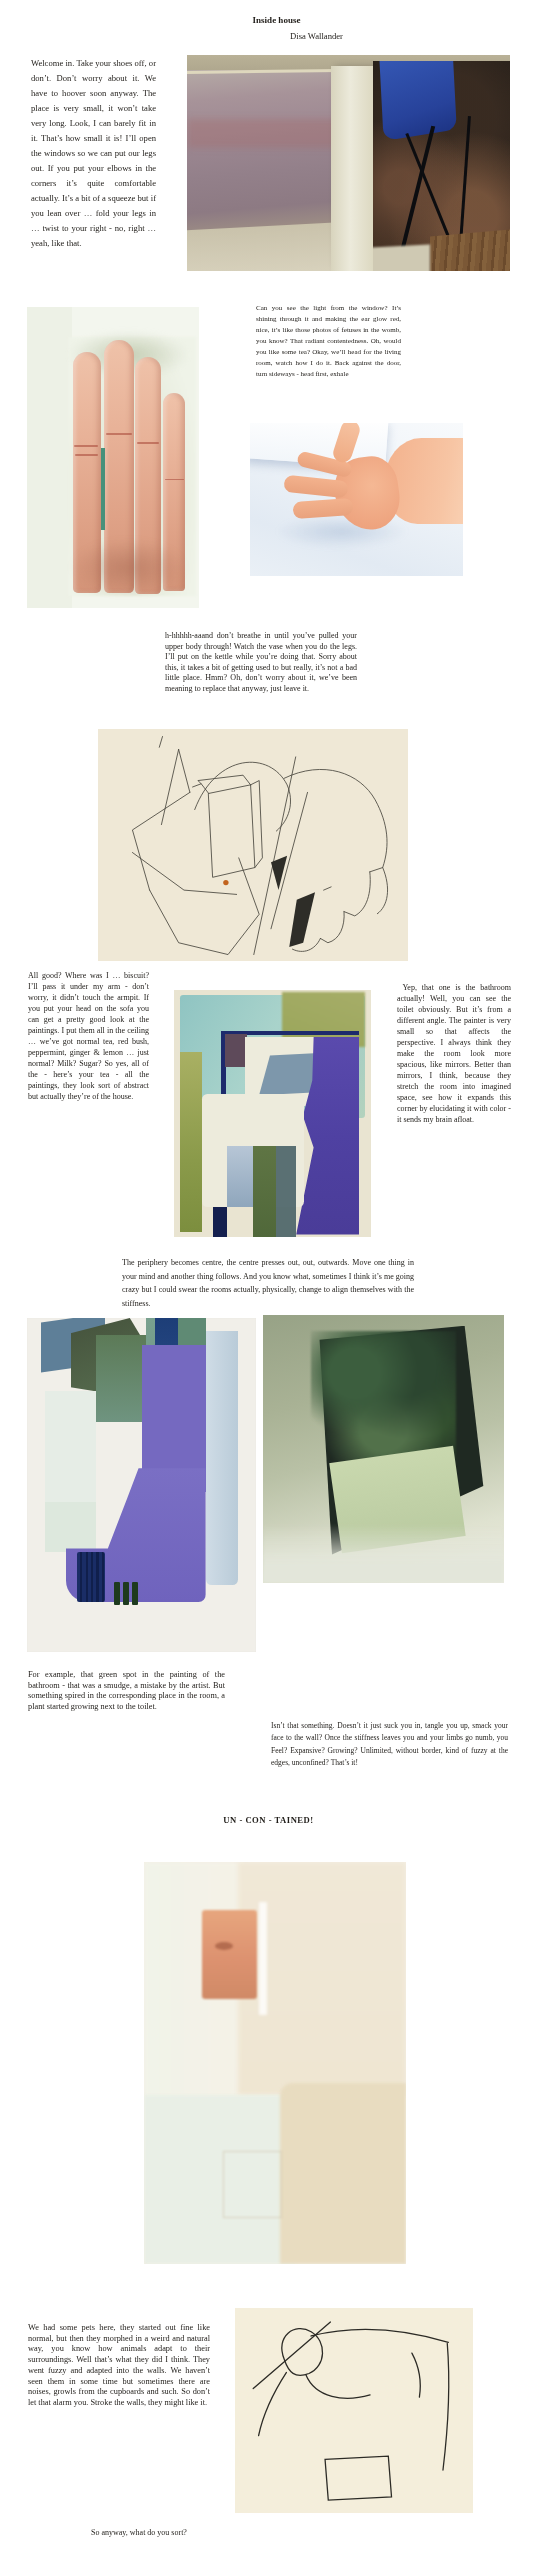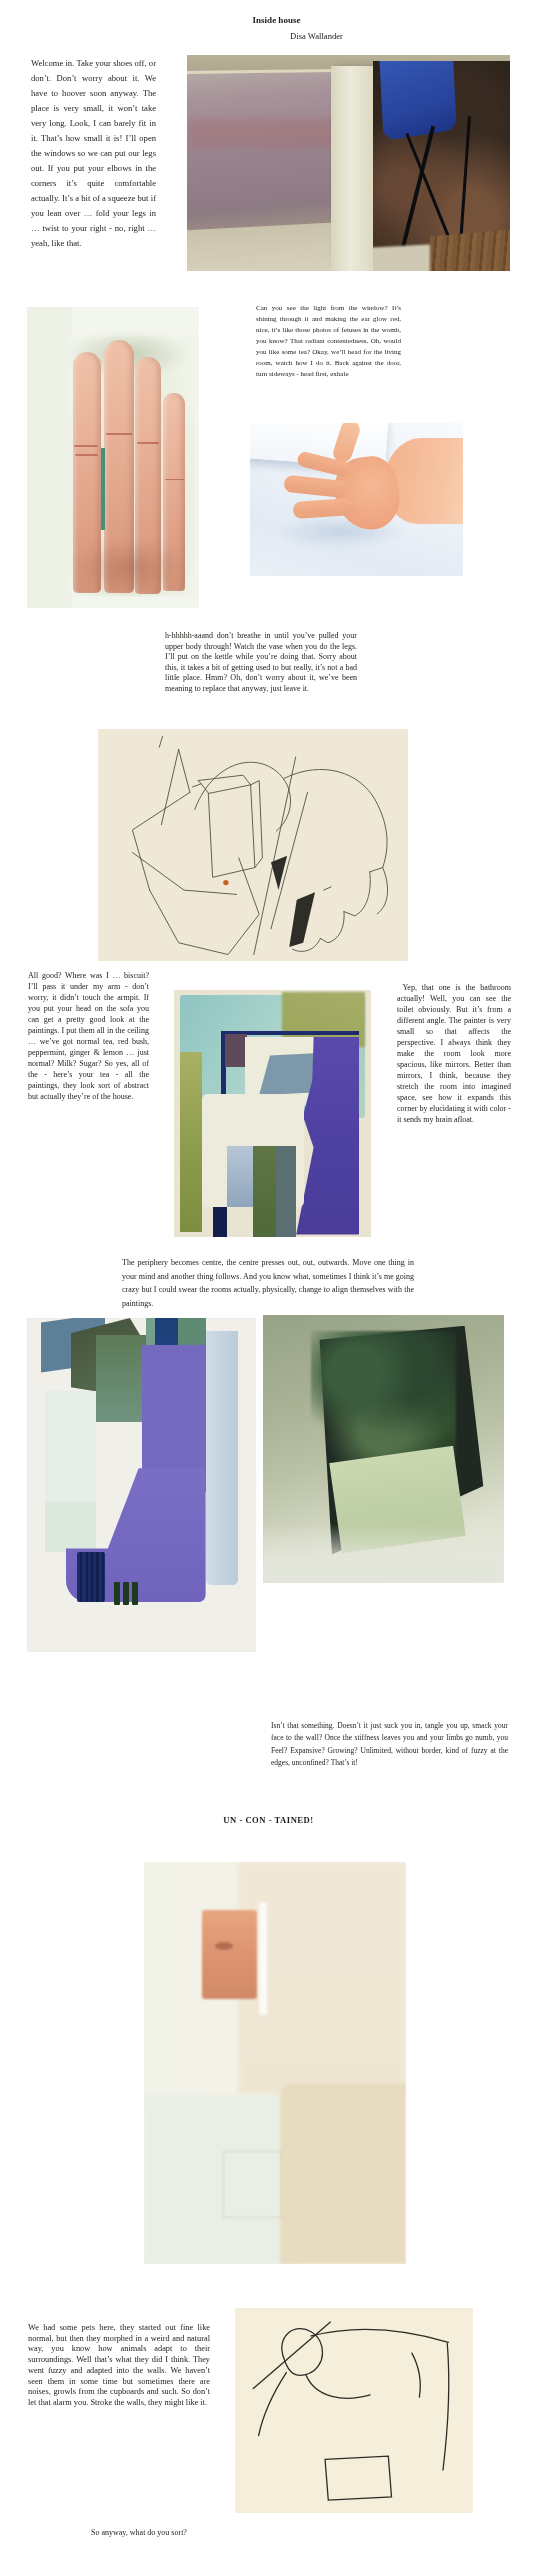--- a/index.html
+++ b/index.html
@@ -299,21 +299,21 @@
     <div class="pt1-indigo"></div>
     <div class="pt1-white-low"></div>
     <div class="pt1-paleblue"></div>
     <div class="pt1-greencol"></div>
     <div class="pt1-bluegreen"></div>
     <div class="pt1-navybit"></div>
   </div>
 
   <p class="para p5">Yep, that one is the bathroom actually! Well, you can see the toilet obviously. But it’s from a different angle. The painter is very small so that affects the perspective. I always think they make the room look more spacious, like mirrors. Better than mirrors, I think, because they stretch the room into imagined space, see how it expands this corner by elucidating it with color - it sends my brain afloat.</p>
 
-  <p class="para pcenter">The periphery becomes centre, the centre presses out, out, outwards. Move one thing in your mind and another thing follows. And you know what, sometimes I think it’s me going crazy but I could swear the rooms actually, physically, change to align themselves with the paintings.</p>
+  <p class="para pcenter">The periphery becomes centre, the centre presses out, out, outwards. Move one thing in your mind and another thing follows. And you know what, sometimes I think it’s me going crazy but I could swear the rooms actually, physically, change to align themselves with the stiffness.</p>
 
   <div class="abs painting2">
     <div class="pt2-steel"></div>
     <div class="pt2-forest"></div>
     <div class="pt2-green"></div>
     <div class="pt2-tealcol"></div>
     <div class="pt2-navy"></div>
     <div class="pt2-greencol2"></div>
     <div class="pt2-mint1"></div>
     <div class="pt2-mint2"></div>
@@ -326,20 +326,21 @@
     <div class="pt2-dash d3"></div>
   </div>
 
   <div class="abs photo5">
     <div class="p5-frame"></div>
     <div class="p5-leaves"></div>
     <div class="p5-inner-pale"></div>
     <div class="p5-blur-low"></div>
   </div>
 
+  <p class="para p6">For example, that green spot in the painting of the bathroom - that was a smudge, a mistake by the artist. But something spired in the corresponding place in the room, a plant started growing next to the toilet.</p>
 
   <p class="para p7">Isn’t that something. Doesn’t it just suck you in, tangle you up, smack your face to the wall? Once the stiffness leaves you and your limbs go numb, you Feel? Expansive? Growing? Unlimited, without border, kind of fuzzy at the edges, unconfined? That’s it!</p>
 
   <p class="shout">UN - CON - TAINED!</p>
 
   <div class="abs photo4">
     <div class="p4-mint-top"></div>
     <div class="p4-warm-top"></div>
     <div class="p4-face"></div>
     <div class="p4-eye"></div>

